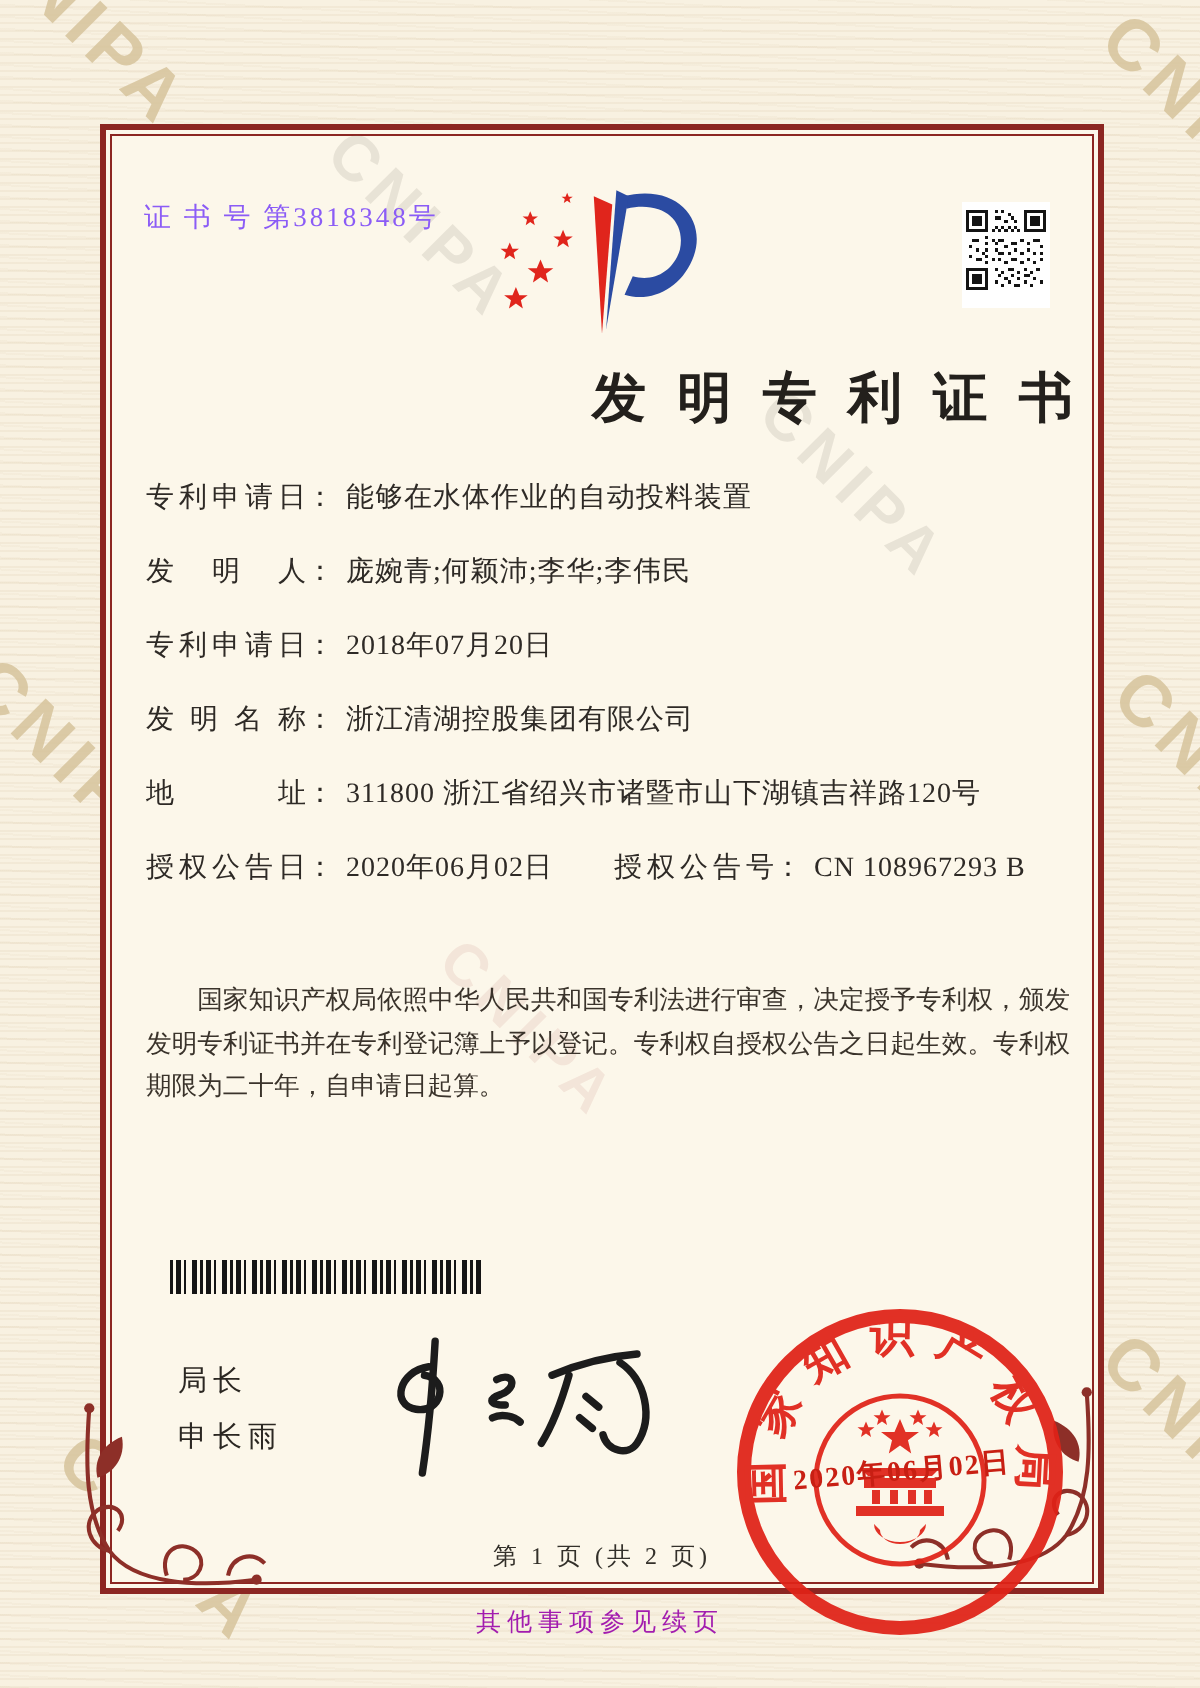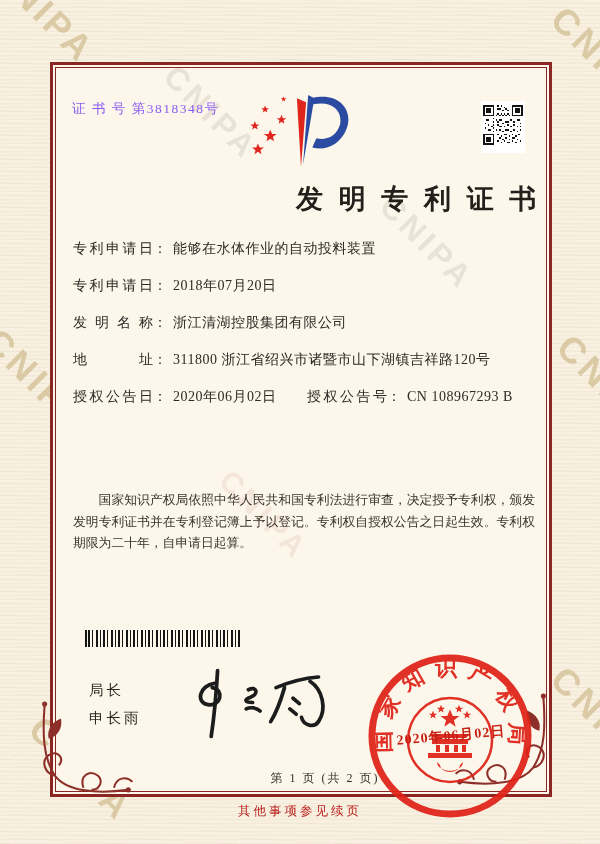--- a/index.html
+++ b/index.html
@@ -69,22 +69,22 @@
   .ornament.left{left:34px;top:698px;}
   .ornament.right{left:446px;top:690px;transform:scaleX(-1);}
 
   .seal{position:absolute;left:366px;top:652px;z-index:6;opacity:.93;}
   .seal-date{
     position:absolute;left:366px;top:727px;width:170px;text-align:center;z-index:7;
     transform:rotate(-5deg);font-size:14px;font-weight:bold;color:#c81f13;
     letter-spacing:1px;white-space:nowrap;
   }
 
-  .page-note{position:absolute;left:50px;top:770px;width:502px;text-align:center;font-size:12px;letter-spacing:2px;z-index:4;color:#33302a;margin-left:24px;}
-  .footer-note{position:absolute;left:0;top:803px;width:600px;text-align:center;font-size:12.5px;letter-spacing:3px;z-index:4;color:#b91c1c;}
+  .page-note{position:absolute;left:50px;top:770px;width:502px;text-align:center;font-size:12px;letter-spacing:2px;z-index:4;color:#33302a;}
+  .footer-note{position:absolute;left:0;top:803px;width:600px;text-align:center;font-size:12.5px;letter-spacing:3px;z-index:4;color:#a21caf;}
 </style>
 </head>
 <body>
 
 <div class="texture"></div>
 
 <div class="wm tan" style="left:-22px;top:-10px">CNIPA</div>
 <div class="wm tan" style="left:538px;top:38px">CNIPA</div>
 <div class="wm tan" style="left:544px;top:366px">CNIPA</div>
 <div class="wm tan" style="left:-28px;top:360px">CNIPA</div>
@@ -145,20 +145,23 @@
                M9,22h1v1h-1z M11,23h1v1h-1z M13,22h1v1h-1z M15,23h2v1h-2z M18,22h1v1h-1z M20,23h1v1h-1z M23,22h1v1h-1z"></path>
     </g>
   </svg>
 </div>
 
 <div class="title">发明专利证书</div>
 
 <div class="fields">
   <div class="frow">
     <span class="flabel">专利申请日</span><span class="fcolon">：</span><span class="fvalue">能够在水体作业的自动投料装置</span>
+  </div>
+  <div class="frow">
+    <span class="flabel">发明人</span><span class="fcolon">：</span><span class="fvalue">庞婉青;何颖沛;李华;李伟民</span>
   </div>
   <div class="frow">
     <span class="flabel">专利申请日</span><span class="fcolon">：</span><span class="fvalue">2018年07月20日</span>
   </div>
   <div class="frow">
     <span class="flabel">发明名称</span><span class="fcolon">：</span><span class="fvalue">浙江清湖控股集团有限公司</span>
   </div>
   <div class="frow">
     <span class="flabel">地址</span><span class="fcolon">：</span><span class="fvalue">311800 浙江省绍兴市诸暨市山下湖镇吉祥路120号</span>
   </div>

